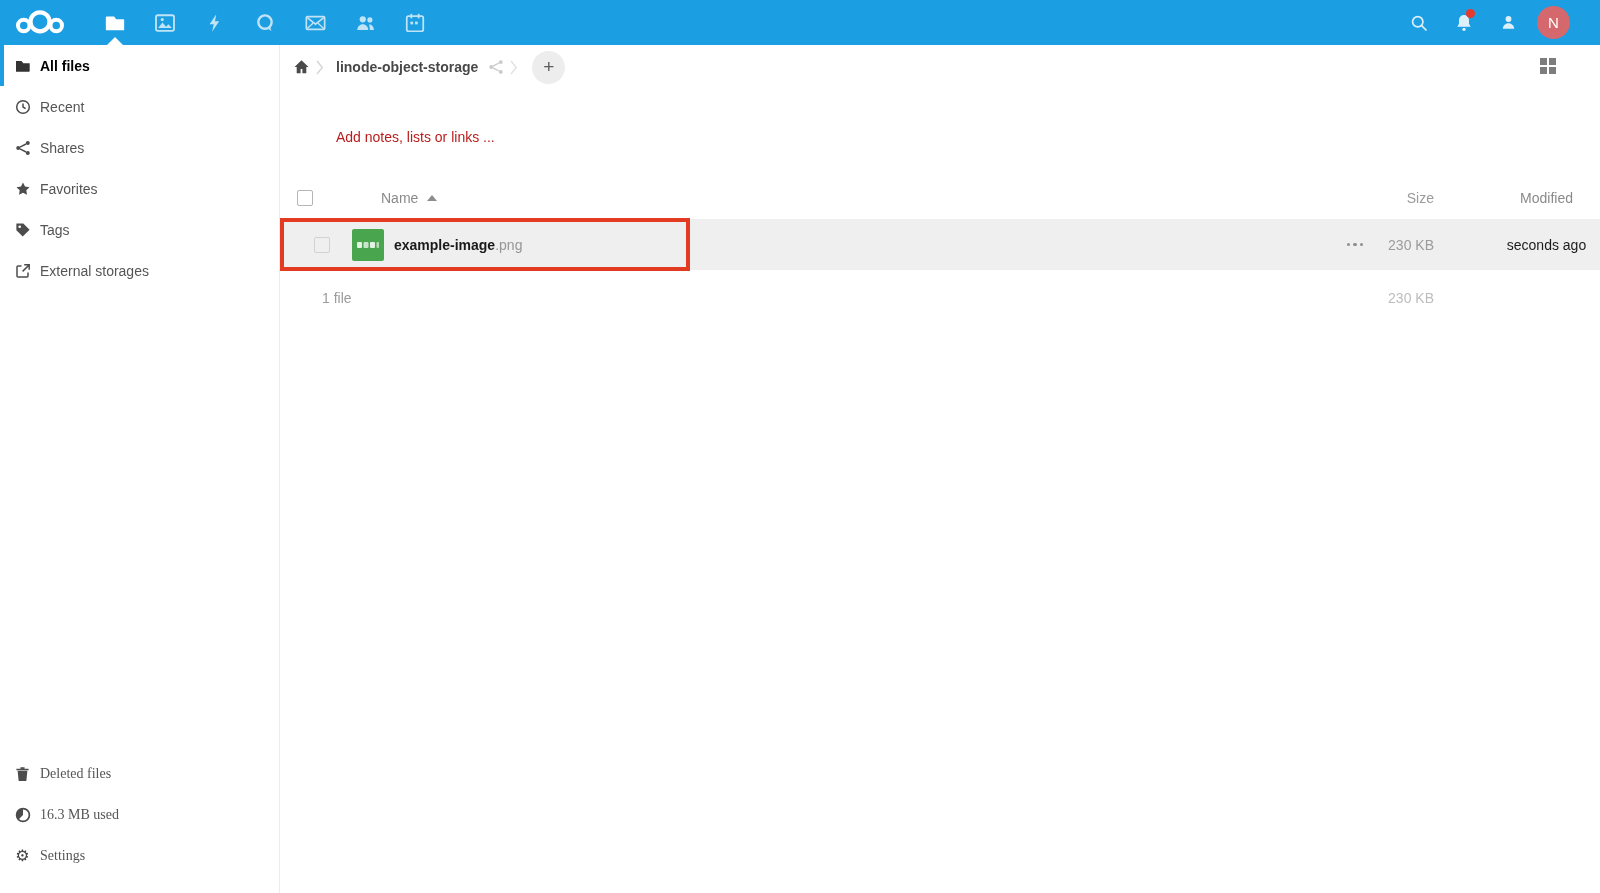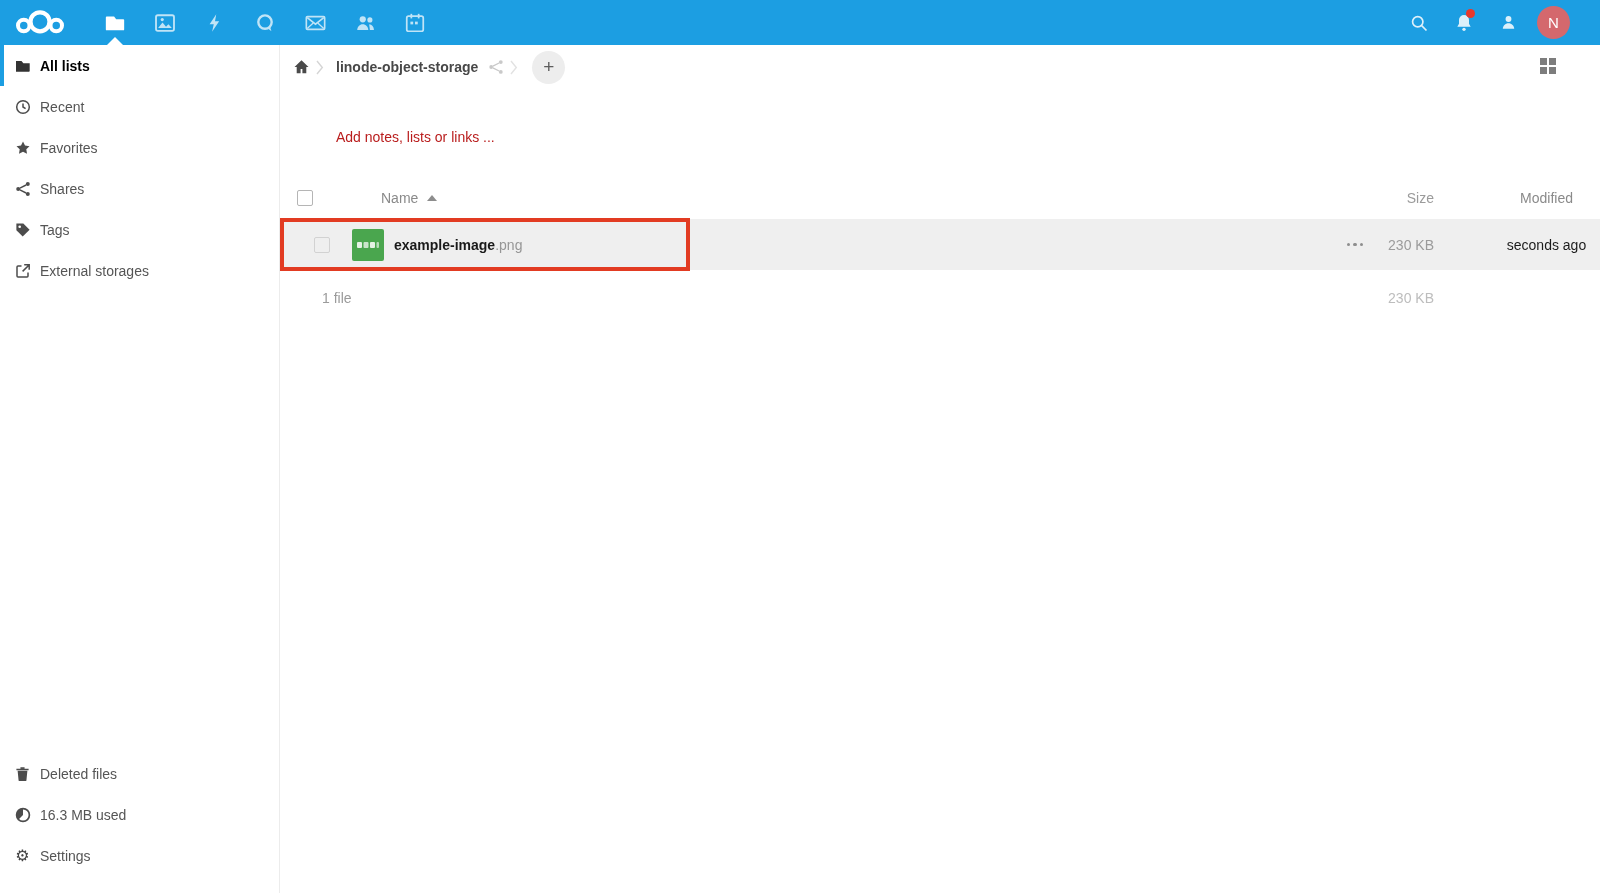--- a/index.html
+++ b/index.html
@@ -30,21 +30,21 @@
 
   
   .sidebar { position:absolute; left:0; top:45px; width:280px; height:848px; background:#fff;
              border-right:1px solid #ececec; }
   .nav-item { height:41px; display:flex; align-items:center; padding-left:14px; cursor:pointer;
               color:#555; }
   .nav-item .ic { width:17px; height:17px; display:flex; align-items:center; justify-content:center;
                   margin-right:9px; }
   .nav-item.active { border-left:4px solid var(--accent); padding-left:10px; color:#000;
                      font-weight:bold; }
-  .sidebar-footer { position:absolute; left:0; bottom:17px; width:100%; }
+  .sidebar-footer { position:absolute; left:0; bottom:17px; width:100%;font-family:Liberation Serif, serif; }
   .gear-glyph { font-size:16px; color:#454545; line-height:1; }
 
   
   .content { position:absolute; left:280px; top:45px; width:1320px; height:884px; background:#fff; }
   .breadcrumb-row { height:44px; display:flex; align-items:center; padding-left:13px; }
   .crumb-name { font-weight:bold; color:#484848; margin:0 4px 0 6px; cursor:pointer; }
   .crumb-sep { margin:0 6px; display:flex; }
   .plus-btn { width:33px; height:33px; border-radius:50%; background:#ededed; display:flex;
               align-items:center; justify-content:center; font-size:19px; color:#5d5d5d;
               margin-left:8px; cursor:pointer; }
@@ -167,49 +167,49 @@
   </div>
 </div>
 
 <div class="sidebar">
   <div class="nav-item active">
     <span class="ic">
       <svg width="16" height="16" viewBox="0 0 16 16">
           <path d="M1.3 3h5.2l1.9 2.3h6.3V13a.8.8 0 01-.8.8H1.3a.8.8 0 01-.3-.1V3z" fill="#333"></path>
         </svg>
     </span>
-    <span>All lists</span>
+    <span>All files</span>
   </div>
   <div class="nav-item">
     <span class="ic">
       <svg width="16" height="16" viewBox="0 0 16 16">
           <circle cx="8" cy="8" r="6.3" fill="none" stroke="#4c4c4c" stroke-width="1.5"></circle>
           <path d="M8 4.4V8l2.6 1.6" fill="none" stroke="#4c4c4c" stroke-width="1.5"></path>
         </svg>
     </span>
     <span>Recent</span>
-  </div>
-  <div class="nav-item">
-    <span class="ic">
-      <svg width="16" height="16" viewBox="0 0 16 16">
-          <path d="M8 1.5l2 4.1 4.5.6-3.2 3.1.7 4.5L8 11.7l-4 2.1.7-4.5L1.5 6.2 6 5.6z" fill="#4c4c4c"></path>
-        </svg>
-    </span>
-    <span>Favorites</span>
   </div>
   <div class="nav-item">
     <span class="ic">
       <svg width="16" height="16" viewBox="0 0 16 16">
           <circle cx="12.8" cy="3.1" r="2" fill="#4c4c4c"></circle>
           <circle cx="3.2" cy="8" r="2" fill="#4c4c4c"></circle>
           <circle cx="12.8" cy="12.9" r="2" fill="#4c4c4c"></circle>
           <path d="M4.9 7.1l6.2-3.1M4.9 8.9l6.2 3.1" stroke="#4c4c4c" stroke-width="1.4" fill="none"></path>
         </svg>
     </span>
     <span>Shares</span>
+  </div>
+  <div class="nav-item">
+    <span class="ic">
+      <svg width="16" height="16" viewBox="0 0 16 16">
+          <path d="M8 1.5l2 4.1 4.5.6-3.2 3.1.7 4.5L8 11.7l-4 2.1.7-4.5L1.5 6.2 6 5.6z" fill="#4c4c4c"></path>
+        </svg>
+    </span>
+    <span>Favorites</span>
   </div>
   <div class="nav-item">
     <span class="ic">
       <svg width="16" height="16" viewBox="0 0 16 16">
           <path d="M1.4 8.3V1.4h6.9l6.3 6.3-6.9 6.9z" fill="#4c4c4c"></path>
           <circle cx="4.7" cy="4.7" r="1.3" fill="#fff"></circle>
         </svg>
     </span>
     <span>Tags</span>
   </div>

